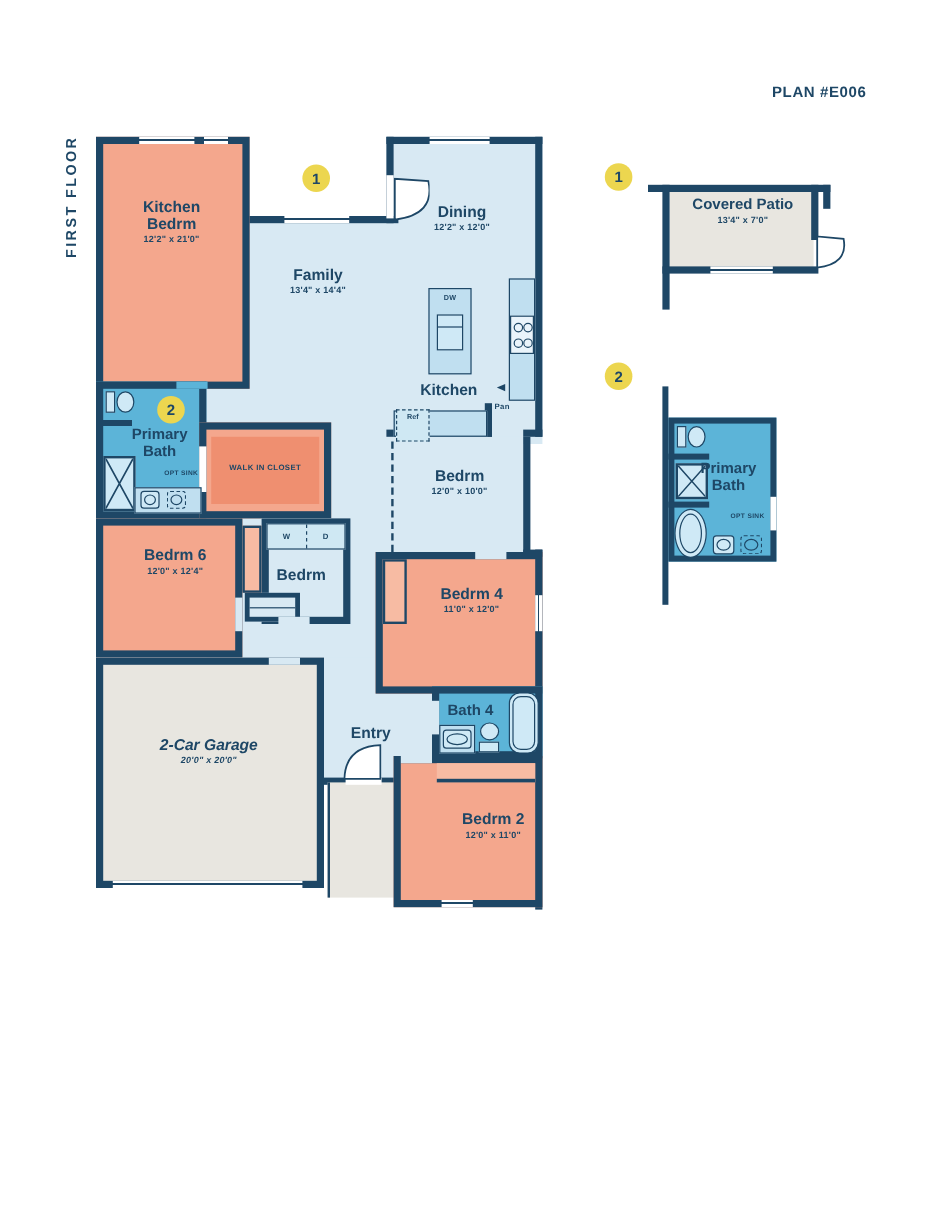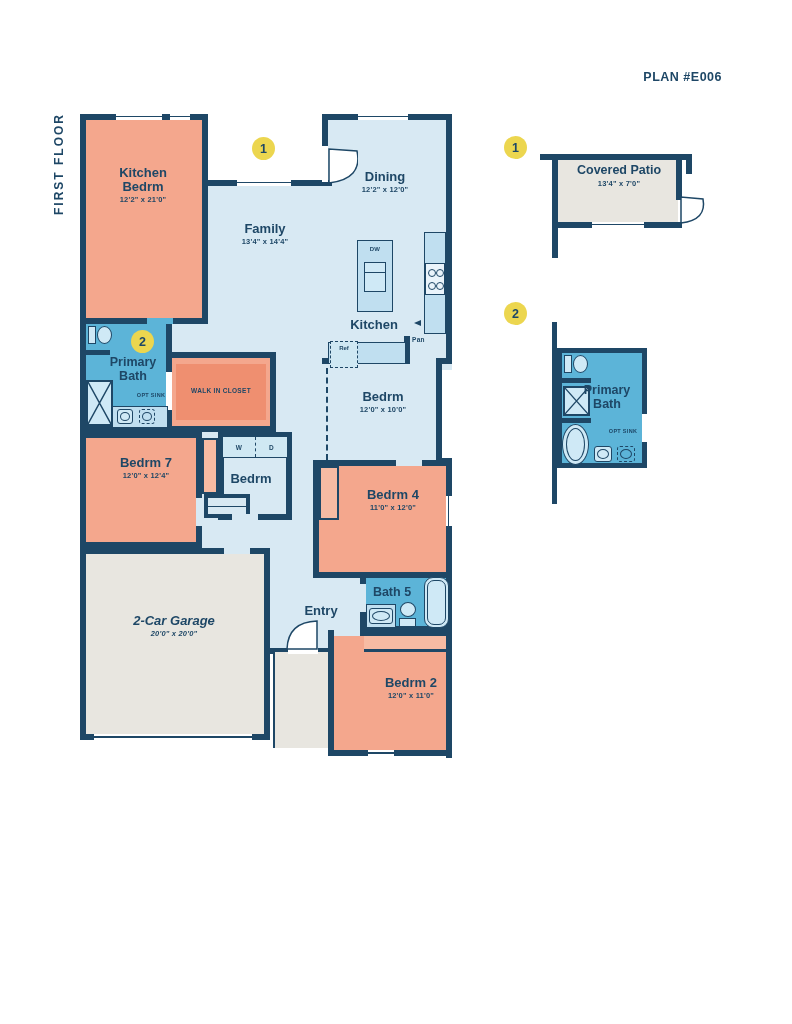--- a/index.html
+++ b/index.html
@@ -200,38 +200,38 @@
     <div class="dm">12'2" x 12'0"</div>
   </div>
   <div class="lbl" style="left:334px;top:318px;width:80px;">
     <div class="nm">Kitchen</div>
   </div>
   <div class="lbl" style="left:98px;top:356px;width:70px;">
     <div class="nm sm">Primary Bath</div>
   </div>
   <div class="lbl tiny" style="left:191px;top:387px;width:60px;font-size:6.5px;">WALK IN CLOSET</div>
   <div class="lbl" style="left:106px;top:456px;width:80px;">
-    <div class="nm">Bedrm 7</div>
+    <div class="nm">Bedrm 6</div>
     <div class="dm">12'0" x 12'4"</div>
   </div>
   <div class="lbl" style="left:221px;top:472px;width:60px;">
     <div class="nm">Bedrm</div>
   </div>
   <div class="lbl" style="left:343px;top:390px;width:80px;">
     <div class="nm">Bedrm</div>
     <div class="dm">12'0" x 10'0"</div>
   </div>
   <div class="lbl" style="left:353px;top:488px;width:80px;">
     <div class="nm">Bedrm 4</div>
     <div class="dm">11'0" x 12'0"</div>
   </div>
   <div class="lbl" style="left:364px;top:586px;width:56px;">
-    <div class="nm sm">Bath 5</div>
-  </div>
-  <div class="lbl" style="left:291px;top:604px;width:60px;">
+    <div class="nm sm">Bath 4</div>
+  </div>
+  <div class="lbl" style="left:279px;top:604px;width:60px;">
     <div class="nm">Entry</div>
   </div>
   <div class="lbl" style="left:371px;top:676px;width:80px;">
     <div class="nm">Bedrm 2</div>
     <div class="dm">12'0" x 11'0"</div>
   </div>
   <div class="lbl" style="left:122px;top:614px;width:104px;font-style:italic;">
     <div class="nm">2-Car Garage</div>
     <div class="dm">20'0" x 20'0"</div>
   </div>

